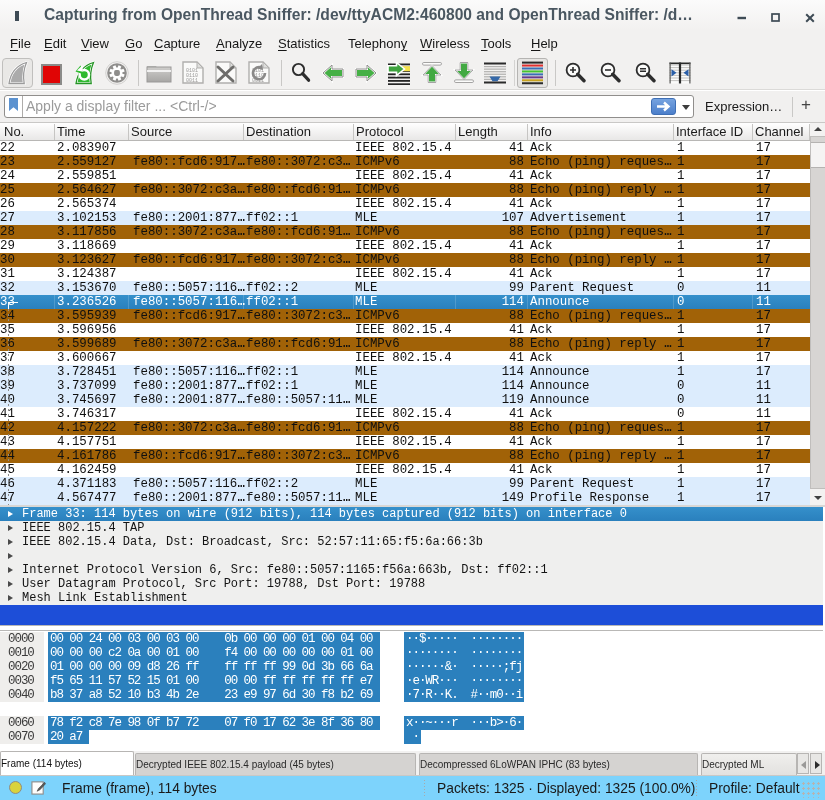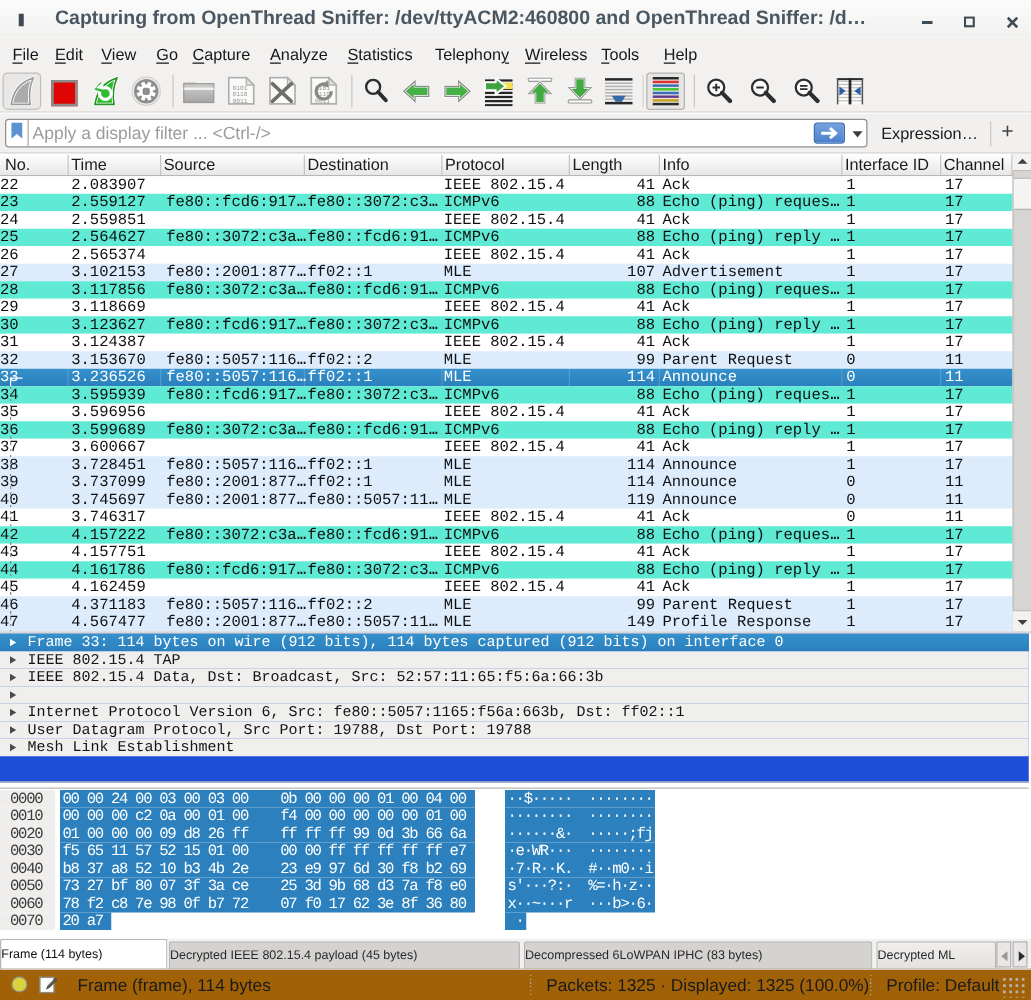--- a/index.html
+++ b/index.html
@@ -24,21 +24,21 @@
 #phead{left:0;top:0;width:810px;height:18px;background:linear-gradient(#ffffff,#e8e7e6);border-bottom:1px solid #b8b7b5;font-size:13px;color:#1b1b1b}
 .hc{top:1px;white-space:nowrap}
 .hs{top:1px;width:1px;height:16px;background:#c6c5c3}
 .pr{left:0;width:810px;height:14px;font:12.42px/14px "Liberation Mono",monospace;color:#101010;white-space:pre}
 .pr span{position:absolute;white-space:pre}
 .pr i{font-style:normal;letter-spacing:-5px;position:relative;left:-2.2px}
 .cn{left:0;width:50px;text-align:left}
 .ct{left:57px}.cs{left:133px}.cd{left:246px}.cp{left:355px}
 .cl{left:460px;width:64px;text-align:right}
 .ci{left:530px}.cf{left:677px}.cc{left:756px}
-.w{background:#fff}.pk{background:#5eead4}.bl{background:#dcecfd}
+.w{background:#fff}.pk{background:#a16207}.bl{background:#dcecfd}
 .sel{background:linear-gradient(#3590cb,#2a80bd);color:#fff}
 .sep{position:absolute;top:0;width:1px;height:14px;background:rgba(255,255,255,0.16)}
 
 #psb{left:810px;top:0;width:15px;height:382px;background:#d7d5d3;border-left:1px solid #c0bebc}
 .sbb{left:810px;width:15px;height:17px;background:#f3f2f1}
 #sbthumb{left:811px;top:19px;width:14px;height:26px;background:#f5f4f3;border-top:1px solid #b5b3b1;border-bottom:1px solid #b5b3b1}
 .tri{width:0;height:0;position:absolute}
 
 #detail{left:0;top:507px;width:823px;height:119px;background:#1d4ed8;border-bottom:1px solid #b9b8b6}
 .dr{left:0;width:823px;height:14px;font:12px/14px "Liberation Mono",monospace;color:#141414;background:#efefee;white-space:pre}
@@ -52,21 +52,21 @@
 .hr{left:0;width:823px;height:14px;font:12.5px/14px "Liberation Mono",monospace;white-space:pre;letter-spacing:-1.05px}
 .hoff{position:absolute;left:0;top:0;width:44px;height:14px;background:#efeeec;color:#3c3c3c;padding-left:8px}
 .hbytes{position:absolute;left:48px;top:0;background:#2b80bd;color:#fff;padding:0 7px 0 2px}
 .hascii{position:absolute;left:404px;top:0;background:#2b80bd;color:#fff;padding:0 2px}
 
 #tabbar{left:0;top:751px;width:825px;height:24px;background:#f2f1f0}
 .tab{top:2px;height:22px;background:#d5d3d1;border:1px solid #b7b5b3;border-bottom:none;border-radius:2px 2px 0 0;font-size:10px;color:#2a2a2a;line-height:21px;white-space:nowrap;overflow:hidden}
 .tab.on{top:0;height:24px;background:#fff;color:#111;line-height:23px}
 .tsb{top:2px;width:12px;height:21px;background:#e8e7e5;border:1px solid #b7b5b3}
 
-#status{left:0;top:775px;width:825px;height:25px;background:#a16207;border-top:1px solid #c9c8c6;font-size:13.8px;color:#1a1a1a}
+#status{left:0;top:775px;width:825px;height:25px;background:#7dd3fc;border-top:1px solid #c9c8c6;font-size:13.8px;color:#1a1a1a}
 .dot3{position:absolute;width:1px;height:16px;top:4px;background:repeating-linear-gradient(#a9a9a9 0 1px,transparent 1px 3px)}
 </style></head>
 <body>
 <div class="a" id="titlebar">
   <div class="a" id="appic"></div>
   <span class="a" id="title">Capturing from OpenThread Sniffer: /dev/ttyACM2:460800 and OpenThread Sniffer: /d…</span>
   <svg class="a wbtn" style="left:737px;top:16px" width="10" height="4" viewBox="0 0 10 4">
       <rect x="0.5" y="0.8" width="8.5" height="2.4" fill="#3e4b55"></rect>
     </svg>
   <svg class="a wbtn" style="left:771px;top:13px" width="10" height="10" viewBox="0 0 10 10">
@@ -325,21 +325,20 @@
 <div class="a dr" style="top:56px"><span class="dtri"></span><span class="dtxt">Internet Protocol Version 6, Src: fe80::5057:1165:f56a:663b, Dst: ff02::1</span></div>
 <div class="a dr" style="top:70px"><span class="dtri"></span><span class="dtxt">User Datagram Protocol, Src Port: 19788, Dst Port: 19788</span></div>
 <div class="a dr" style="top:84px"><span class="dtri"></span><span class="dtxt">Mesh Link Establishment</span></div>
 </div>
 <div class="a" id="hex">
 <div class="a hr" style="top:1px"><span class="hoff">0000</span><span class="hbytes">00 00 24 00 03 00 03 00    0b 00 00 00 01 00 04 00</span><span class="hascii">··$·····  ········</span></div>
 <div class="a hr" style="top:15px"><span class="hoff">0010</span><span class="hbytes">00 00 00 c2 0a 00 01 00    f4 00 00 00 00 00 01 00</span><span class="hascii">········  ········</span></div>
 <div class="a hr" style="top:29px"><span class="hoff">0020</span><span class="hbytes">01 00 00 00 09 d8 26 ff    ff ff ff 99 0d 3b 66 6a</span><span class="hascii">······&amp;·  ·····;fj</span></div>
 <div class="a hr" style="top:43px"><span class="hoff">0030</span><span class="hbytes">f5 65 11 57 52 15 01 00    00 00 ff ff ff ff ff e7</span><span class="hascii">·e·WR···  ········</span></div>
 <div class="a hr" style="top:57px"><span class="hoff">0040</span><span class="hbytes">b8 37 a8 52 10 b3 4b 2e    23 e9 97 6d 30 f8 b2 69</span><span class="hascii">·7·R··K.  #··m0··i</span></div>
-<div class="a hr" style="top:71px"><span class="hoff">0050</span><span class="hbytes">73 27 bf 80 07 3f 3a ce    25 3d 9b 68 d3 7a f8 e0</span><span class="hascii">s'···?:·  %=·h·z··</span></div>
 <div class="a hr" style="top:85px"><span class="hoff">0060</span><span class="hbytes">78 f2 c8 7e 98 0f b7 72    07 f0 17 62 3e 8f 36 80</span><span class="hascii">x··~···r  ···b&gt;·6·</span></div>
 <div class="a hr" style="top:99px"><span class="hoff">0070</span><span class="hbytes">20 a7</span><span class="hascii"> ·</span></div>
 </div>
 <div class="a" id="tabbar">
 <div class="a tab on" style="left:0px;width:134px;">Frame (114 bytes)</div>
 <div class="a tab" style="left:135px;width:281px;">Decrypted IEEE 802.15.4 payload (45 bytes)</div>
 <div class="a tab" style="left:419px;width:279px;">Decompressed 6LoWPAN IPHC (83 bytes)</div>
 <div class="a tab" style="left:701px;width:96px;background:linear-gradient(#f0efed,#e2e1df);">Decrypted ML</div>
 <div class="a tsb" style="left:797px">
       <span class="tri" style="left:3px;top:7px;border-top:4px solid transparent;border-bottom:4px solid transparent;border-right:5px solid #9a9998"></span>

